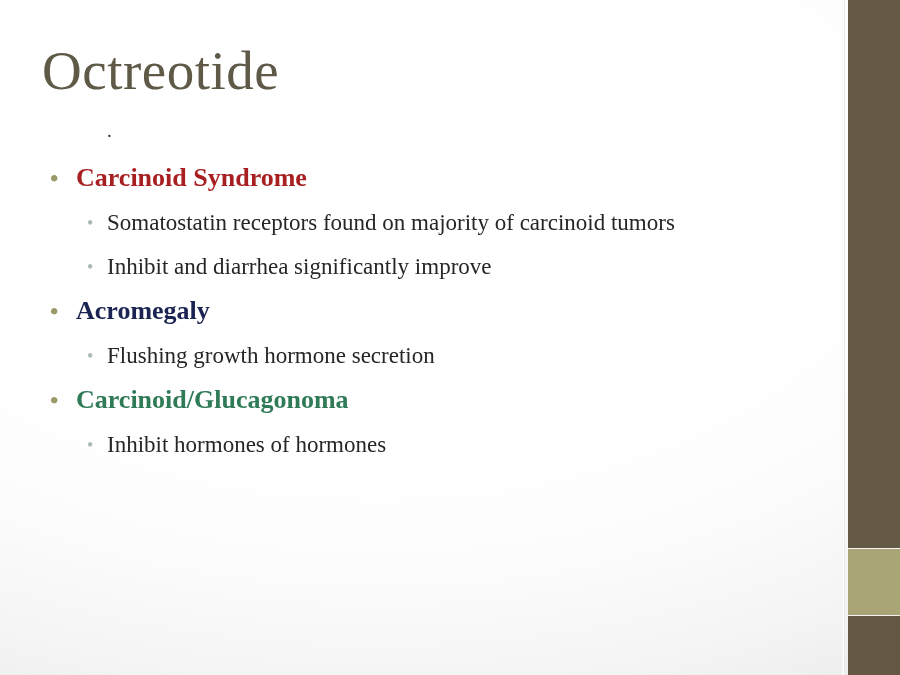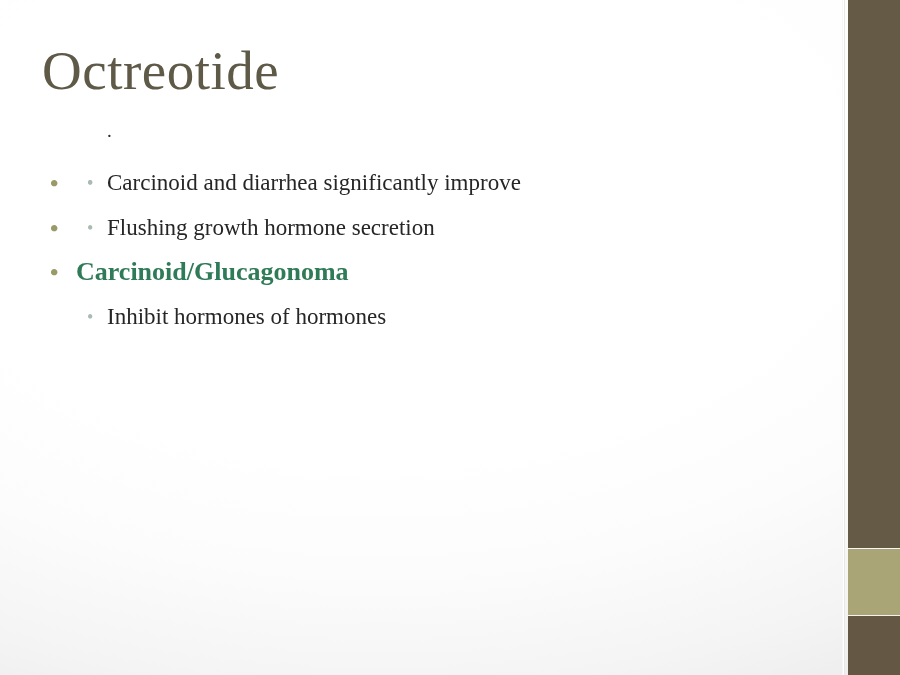--- a/index.html
+++ b/index.html
@@ -151,33 +151,36 @@
 
   <div class="title">Octreotide</div>
 
   <div class="stray-dot">.</div>
 
   <div class="body">
 
     <div class="group group-carcinoid">
       <div class="lvl1">
         <span class="dot">•</span>
+        <span style="color:#a81f21">Carcinoid Syndrome</span>
       </div>
       <div class="lvl2">
         <span class="dot">•</span>
+        <span>Somatostatin receptors found on majority of carcinoid tumors</span>
       </div>
       <div class="lvl2">
         <span class="dot">•</span>
-        <span>Carcinoid and diarrhea significantly improve</span>
+        <span>Inhibit and diarrhea significantly improve</span>
       </div>
     </div>
 
     <div class="group">
       <div class="lvl1">
         <span class="dot">•</span>
+        <span style="color:#1b2352">Acromegaly</span>
       </div>
       <div class="lvl2">
         <span class="dot">•</span>
         <span>Flushing growth hormone secretion</span>
       </div>
     </div>
 
     <div class="group">
       <div class="lvl1">
         <span class="dot">•</span>

